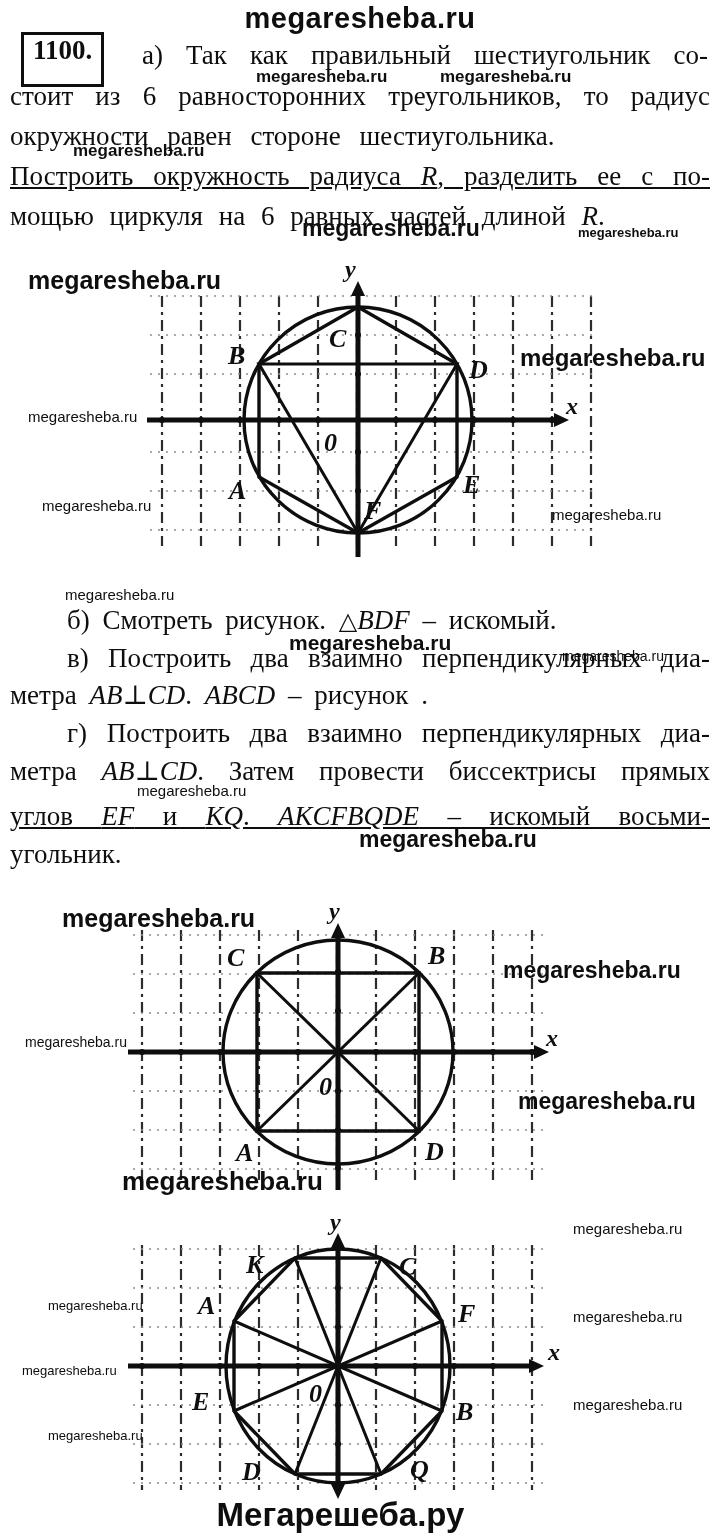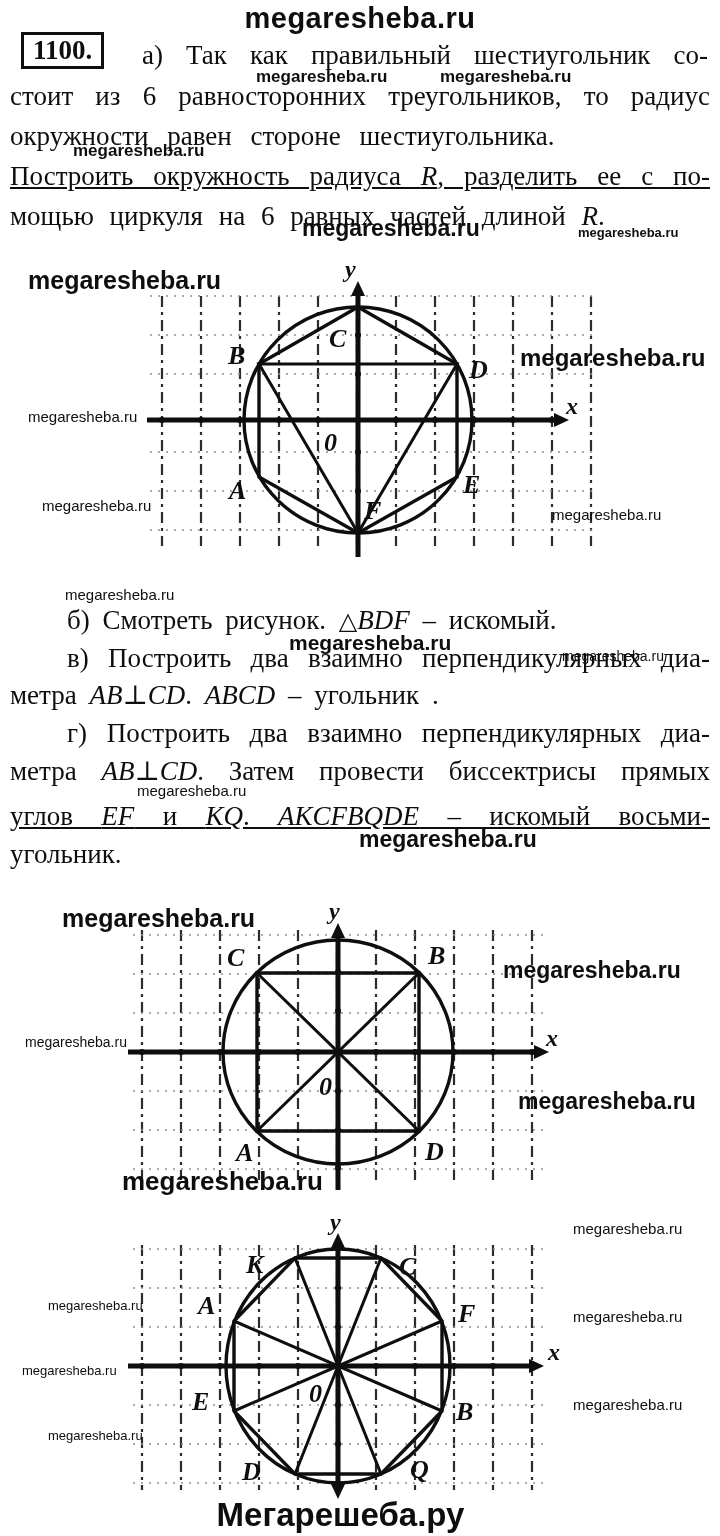--- a/index.html
+++ b/index.html
@@ -7,21 +7,21 @@
        font-family:"Liberation Serif","DejaVu Serif",serif;color:#0e0e0e;}
   .abs{position:absolute;}
   
   .site-title{top:2px;left:0;width:720px;text-align:center;
     font-family:"Liberation Sans","DejaVu Sans",sans-serif;
     font-weight:bold;font-size:29px;letter-spacing:0.5px;}
   .footer{top:1496px;left:0;width:681px;text-align:center;
     font-family:"Liberation Sans","DejaVu Sans",sans-serif;
     font-weight:bold;font-size:33px;}
   
-  .numbox{left:21px;top:32px;border:3px solid #0e0e0e;padding:0 9px 0 9px;
+  .numbox{left:21px;top:32px;border:3px solid #0e0e0e;padding:0 9px 18px 9px;
     font-weight:bold;font-size:27px;}
   
   .tl{font-size:27px;line-height:31px;white-space:nowrap;text-align:center;}
   .tl.just{white-space:normal;text-align:justify;text-align-last:justify;}
   .it{font-style:italic;}
   .tri{font-family:"DejaVu Sans",sans-serif;font-size:24px;}
   
   .wm{font-family:"Liberation Sans","DejaVu Sans",sans-serif;white-space:nowrap;}
   .wm.b{font-weight:bold;}
   
@@ -119,21 +119,21 @@
 <div class="abs wm" style="left:42px;top:497px;font-size:15px;">megaresheba.ru</div>
 <div class="abs wm" style="left:552px;top:506px;font-size:15px;">megaresheba.ru</div>
 
 <div class="abs wm" style="left:65px;top:586px;font-size:15px;">megaresheba.ru</div>
 <div class="abs tl" style="left:67px;top:605px;word-spacing:6px;"><span>б) Смотреть рисунок. </span><span class="it"><span class="tri">△</span><span>BDF</span></span><span> – искомый.</span></div>
 
 <div class="abs wm b" style="left:289px;top:631px;font-size:21px;">megaresheba.ru</div>
 <div class="abs wm" style="left:562px;top:648px;font-size:14px;">megaresheba.ru</div>
 
 <div class="abs tl just" style="left:67px;top:643px;width:643px;">в) Построить два взаимно перпендикулярных диа-</div>
-<div class="abs tl" style="left:10px;top:680px;word-spacing:6px;"><span>метра </span><span class="it">AB⊥CD</span><span>. </span><span class="it">ABCD</span><span> – угольник .</span></div>
+<div class="abs tl" style="left:10px;top:680px;word-spacing:6px;"><span>метра </span><span class="it">AB⊥CD</span><span>. </span><span class="it">ABCD</span><span> – рисунок .</span></div>
 
 <div class="abs tl just" style="left:67px;top:718px;width:643px;">г) Построить два взаимно перпендикулярных диа-</div>
 <div class="abs tl just" style="left:10px;top:756px;width:700px;"><span>метра </span><span class="it">AB⊥CD</span><span>. Затем провести биссектрисы прямых</span></div>
 <div class="abs wm" style="left:137px;top:782px;font-size:15px;">megaresheba.ru</div>
 <div class="abs tl just" style="left:10px;top:801px;width:700px;text-decoration:underline;"><span>углов </span><span class="it">EF</span><span> и </span><span class="it">KQ</span><span>.  </span><span class="it">AKCFBQDE</span><span> – искомый восьми-</span></div>
 <div class="abs wm b" style="left:359px;top:826px;font-size:23px;">megaresheba.ru</div>
 <div class="abs tl" style="left:10px;top:839px;">угольник.</div>
 
 <svg style="top:885px;" width="720" height="315" viewBox="0 885 720 315">
   <g>

